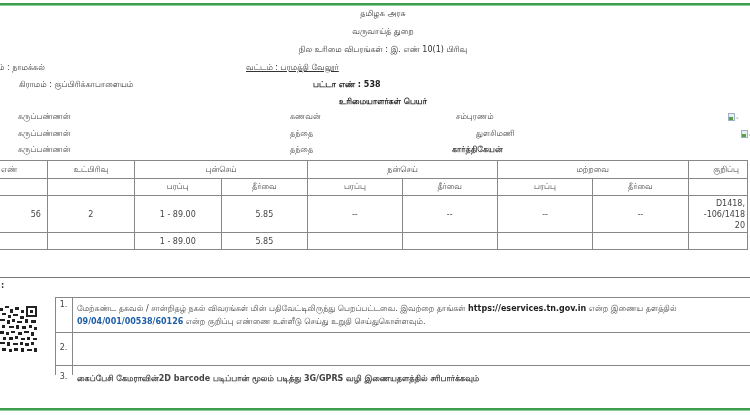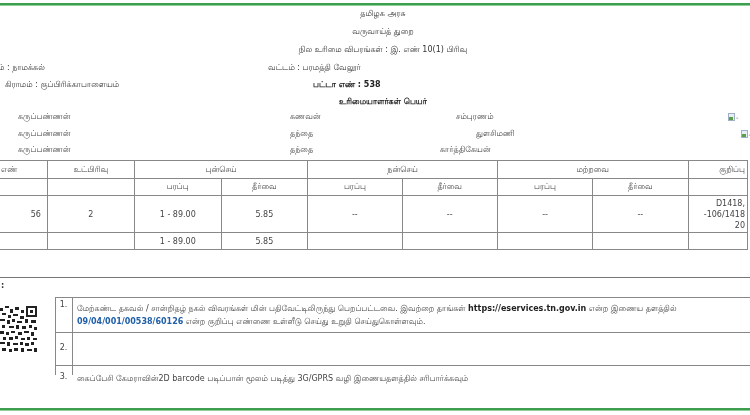--- a/index.html
+++ b/index.html
@@ -37,40 +37,40 @@
 </head>
 <body>
 
 <div class="green-line" style="top:3px;"></div>
 
 <div class="abs center" style="top:9px;">தமிழக அரசு</div>
 <div class="abs center" style="top:27px;">வருவாய்த் துறை</div>
 <div class="abs center" style="top:45px;">நில உரிமை விபரங்கள் : இ. எண் 10(1) பிரிவு</div>
 
 <div class="abs" style="left:-2px; top:63px;">ம் : நாமக்கல்</div>
-<div class="abs" style="left:268px; top:63px;">வட்டம் : பரமத்தி வேலூர்</div>
-<div class="abs" style="left:5px; top:80px;">கிராமம் : குப்பிரிக்காபாளையம்</div>
+<div class="abs" style="left:246px; top:63px;text-decoration:underline;">வட்டம் : பரமத்தி வேலூர்</div>
+<div class="abs" style="left:19px; top:80px;">கிராமம் : குப்பிரிக்காபாளையம்</div>
 <div class="abs bold" style="left:313px; top:80px;">பட்டா எண் : 538</div>
 
 <div class="abs center bold" style="top:97px;">உரிமையாளர்கள் பெயர்</div>
 
 <div>
   <div class="abs owner" style="left:18px; top:112px;">கருப்பண்ணன்</div>
   <div class="abs owner" style="left:290px; top:112px;">கணவன்</div>
   <div class="abs owner" style="left:456px; top:112px;">சம்புரணம்</div>
   <span class="abs broken-img" style="left:728px; top:113px;"><span class="pg"></span><span class="gr"></span><span class="dash">-</span></span>
 
   <div class="abs owner" style="left:18px; top:129px;">கருப்பண்ணன்</div>
   <div class="abs owner" style="left:290px; top:129px;">தந்தை</div>
   <div class="abs owner" style="left:476px; top:129px;">துளசிமணி</div>
   <span class="abs broken-img" style="left:728px; top:130px;"><span class="pg"></span><span class="gr"></span><span class="dash">-</span></span>
 
   <div class="abs owner" style="left:18px; top:145px;">கருப்பண்ணன்</div>
   <div class="abs owner" style="left:290px; top:145px;">தந்தை</div>
-  <div class="abs owner" style="left:440px; top:145px;">கார்த்திகேயன்</div>
+  <div class="abs owner" style="left:452px; top:145px;font-weight:bold;">கார்த்திகேயன்</div>
   
 </div>
 
 <table class="land">
   <colgroup>
     <col style="width:50px">
       <col style="width:89px">
     <col style="width:89px">
       <col style="width:89px">
     <col style="width:97px">
@@ -79,21 +79,21 @@
       <col style="width:98px">
     <col style="width:60px">
   </colgroup>
   <tbody>
       <tr class="r1">
     <td style="text-align:left; padding-left:2px;">எண்</td>
     <td>உட்பிரிவு</td>
     <td colspan="2">புன்செய்</td>
     <td colspan="2">நன்செய்</td>
     <td colspan="2">மற்றவை</td>
-    <td style="text-align:right; padding-right:2px;">குறிப்பு</td>
+    <td style="text-align:right; padding-right:8px;">குறிப்பு</td>
   </tr>
   <tr class="r2">
     <td></td>
         <td></td>
     <td>பரப்பு</td>
     <td>தீர்வை</td>
     <td>பரப்பு</td>
     <td>தீர்வை</td>
     <td>பரப்பு</td>
     <td>தீர்வை</td>
@@ -191,17 +191,17 @@
 
   <div class="note-row" style="top:0; height:35px;">
     <div class="note-num" style="top:2px;">1.</div>
     <div class="note-text" style="top:4px;"><span>மேற்கண்ட தகவல் / சான்றிதழ் நகல் விவரங்கள் மின் பதிவேட்டிலிருந்து பெறப்பட்டவை. இவற்றை தாங்கள் </span><span class="url">https://eservices.tn.gov.in</span><span> என்ற இணைய தளத்தில்</span><br><span class="link">09/04/001/00538/60126</span><span> என்ற குறிப்பு எண்ணை உள்ளீடு செய்து உறுதி செய்துகொள்ளவும்.</span></div>
   </div>
   <div class="note-row" style="top:35px; height:33px;">
     <div class="note-num" style="top:10px;">2.</div>
   </div>
   <div class="note-row" style="top:68px; height:10px;">
     <div class="note-num" style="top:6px;">3.</div>
-    <div class="note-text" style="top:6px;">கைப்பேசி கேமராவின்2D barcode படிப்பான் மூலம் படித்து 3G/GPRS வழி இணையதளத்தில் சரிபார்க்கவும்</div>
+    <div class="note-text" style="top:6px;font-weight:bold;">கைப்பேசி கேமராவின்2D barcode படிப்பான் மூலம் படித்து 3G/GPRS வழி இணையதளத்தில் சரிபார்க்கவும்</div>
   </div>
 </div>
 
 <div class="green-line" style="top:408px;"></div>
 
 </body></html>

